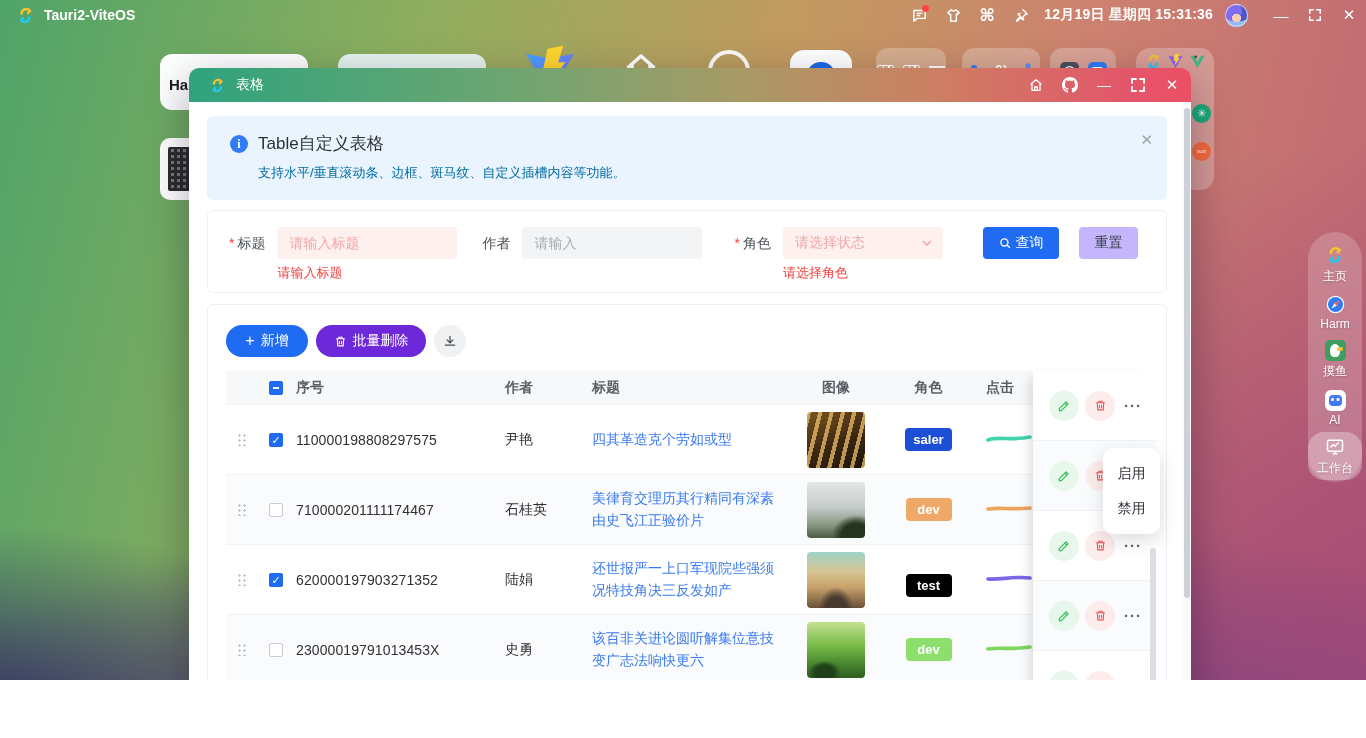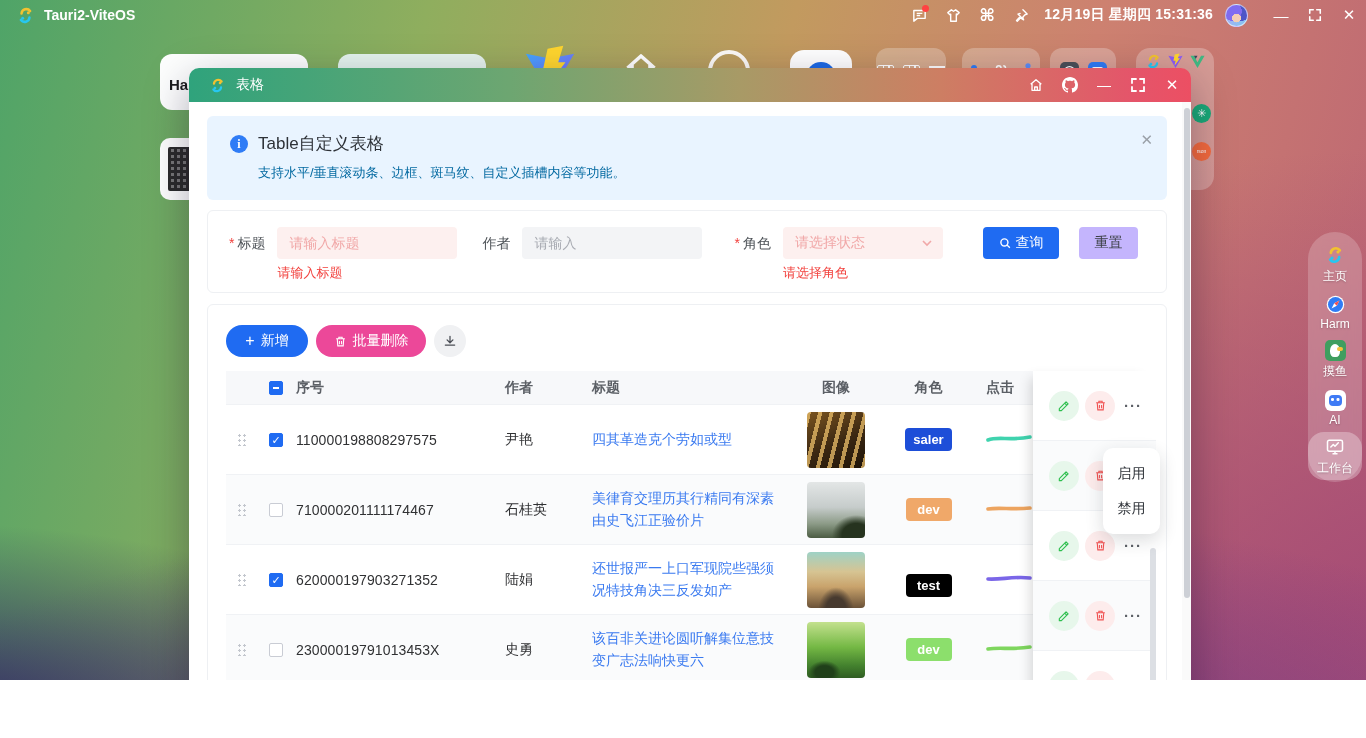--- a/index.html
+++ b/index.html
@@ -85,21 +85,21 @@
   .f-sp24 { width:25px; } .f-sp32 { width:32px; }
   .f-btns { margin-left:auto; margin-right:14px; display:flex; gap:20px; }
   .btn { height:32px; border:none; border-radius:4px; font-size:14px; cursor:pointer; display:flex; align-items:center; justify-content:center; gap:4px; }
   .btn-primary { background:#1f6bf2; color:#fff; width:76px; }
   .btn-plain { background:#c4b5fd; color:#3c4046; width:59px; }
   
   .table-card { position:absolute; left:18px; top:202px; width:960px; height:436px; padding:18px 12px 0 18px; overflow:hidden; }
   .toolbar { display:flex; align-items:center; height:36px; }
   .pill { height:32px; border:none; border-radius:16px; color:#fff; font-size:14px; display:flex; align-items:center; justify-content:center; gap:6px; cursor:pointer; }
   .pill-add { width:82px; background:#1f6bf2; }
-  .pill-del { width:110px; background:#ec4899; margin-left:8px;justify-content:center; }
+  .pill-del { width:110px; background:#6d28d9; margin-left:8px;justify-content:center; }
   .circ-btn { width:32px; height:32px; border-radius:50%; background:#f0f1f3; border:none; margin-left:8px; display:flex; align-items:center; justify-content:center; cursor:pointer; color:#4a4e55; }
   .tool-right { margin-left:auto; display:flex; align-items:center; }
   .switch { height:24px; border-radius:12px; display:flex; align-items:center; font-size:12px; color:#fff; cursor:pointer; position:relative; }
   .sw-on { width:72px; background:#1f6bf2; padding-left:9px; }
   .sw-on .knob { position:absolute; right:3px; width:18px; height:18px; border-radius:50%; background:#fff; }
   .sw-off { width:58px; background:#d4d7dd; justify-content:flex-end; padding-right:9px; margin-left:8px; }
   .sw-off .knob { position:absolute; left:3px; width:18px; height:18px; border-radius:50%; background:#fff; }
   .v-div { width:1px; height:15px; background:#dcdfe6; margin:0 14px; }
   .tool-ico { margin-left:8px; font-size:14px; font-weight:bold; }
   

